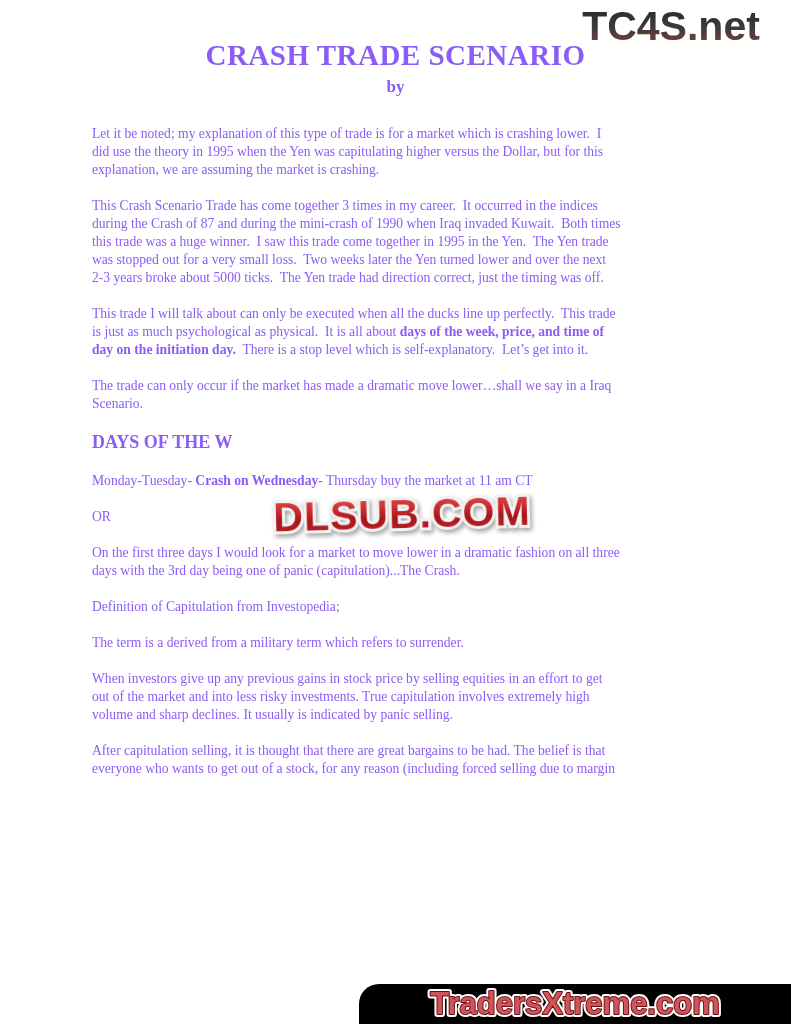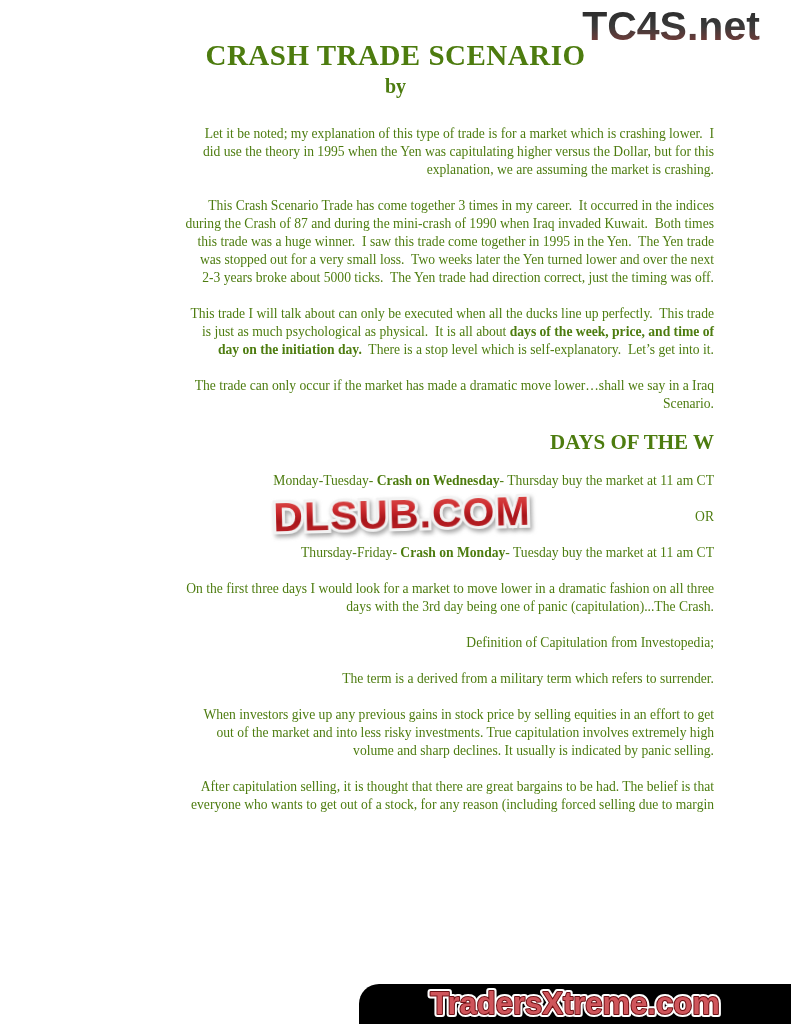--- a/index.html
+++ b/index.html
@@ -1,38 +1,38 @@
 <!DOCTYPE html>
 <html><head>
 <meta charset="utf-8">
 <style>
   html,body{margin:0;padding:0;background:#888;}
   .page{
     position:relative;
     width:791px;height:1024px;
     background:#ffffff;
     font-family:"Liberation Serif", serif;
-    color:#4d7c0f;
+    color:#8b5cf6;
     overflow:hidden;
     margin:0 auto;
   }
   
   .tc4s{position:absolute;top:2px;right:10px;}
   
   .title-block{padding-top:40px;text-align:center;}
   .doc-title{font-size:29px;font-weight:bold;line-height:31px;letter-spacing:0.5px;}
-  .byline{font-size:20px;font-weight:bold;line-height:21px;margin-top:5px;}
+  .byline{font-size:17px;font-weight:bold;line-height:21px;margin-top:5px;}
   .author{font-size:17px;font-weight:bold;line-height:21px;margin-top:4px;}
   
-  .content{margin:28px 0 0 92px;width:622px;font-size:13.6px;line-height:18px;text-align:right;}
+  .content{margin:28px 0 0 92px;width:622px;font-size:13.6px;line-height:18px;}
   .content p{margin:0 0 18px 0;white-space:pre-wrap;}
   .content p b{font-weight:bold;}
   .bold-head{font-weight:normal;}
   .week-heading{
-    font-size:21px;font-weight:bold;line-height:22px;
+    font-size:18px;font-weight:bold;line-height:22px;
     margin:2px 0 19px 0;white-space:pre;
   }
   
   .dlsub{
     position:absolute;left:248px;top:484px;
     filter:drop-shadow(2px 3px 2px rgba(110,110,110,0.6));
     transform:rotate(-1.5deg);
   }
   
   .footer-bar{
@@ -77,21 +77,20 @@
     <p><span>This trade I will talk about can only be executed when all the ducks line up perfectly.  This trade
 is just as much psychological as physical.  It is all about </span><b>days of the week, price, and time of
 day on the initiation day.</b><span>  There is a stop level which is self-explanatory.  Let’s get into it.</span></p>
     <p>The trade can only occur if the market has made a dramatic move lower…shall we say in a Iraq
 Scenario.</p>
 
     <h2 class="week-heading">DAYS OF THE W</h2>
 
     <p><span>Monday-Tuesday- </span><b>Crash on Wednesday</b><span>- Thursday buy the market at 11 am CT</span></p>
     <p>OR</p>
-    <p><span>Thursday-Friday- </span><b>Crash on Monday</b><span>- Tuesday buy the market at 11 am CT</span></p>
 
     <p>On the first three days I would look for a market to move lower in a dramatic fashion on all three
 days with the 3rd day being one of panic (capitulation)...The Crash.</p>
     <p class="bold-head">Definition of Capitulation from Investopedia;</p>
     <p>The term is a derived from a military term which refers to surrender.</p>
     <p>When investors give up any previous gains in stock price by selling equities in an effort to get
 out of the market and into less risky investments. True capitulation involves extremely high
 volume and sharp declines. It usually is indicated by panic selling.</p>
     <p>After capitulation selling, it is thought that there are great bargains to be had. The belief is that
 everyone who wants to get out of a stock, for any reason (including forced selling due to margin</p>

